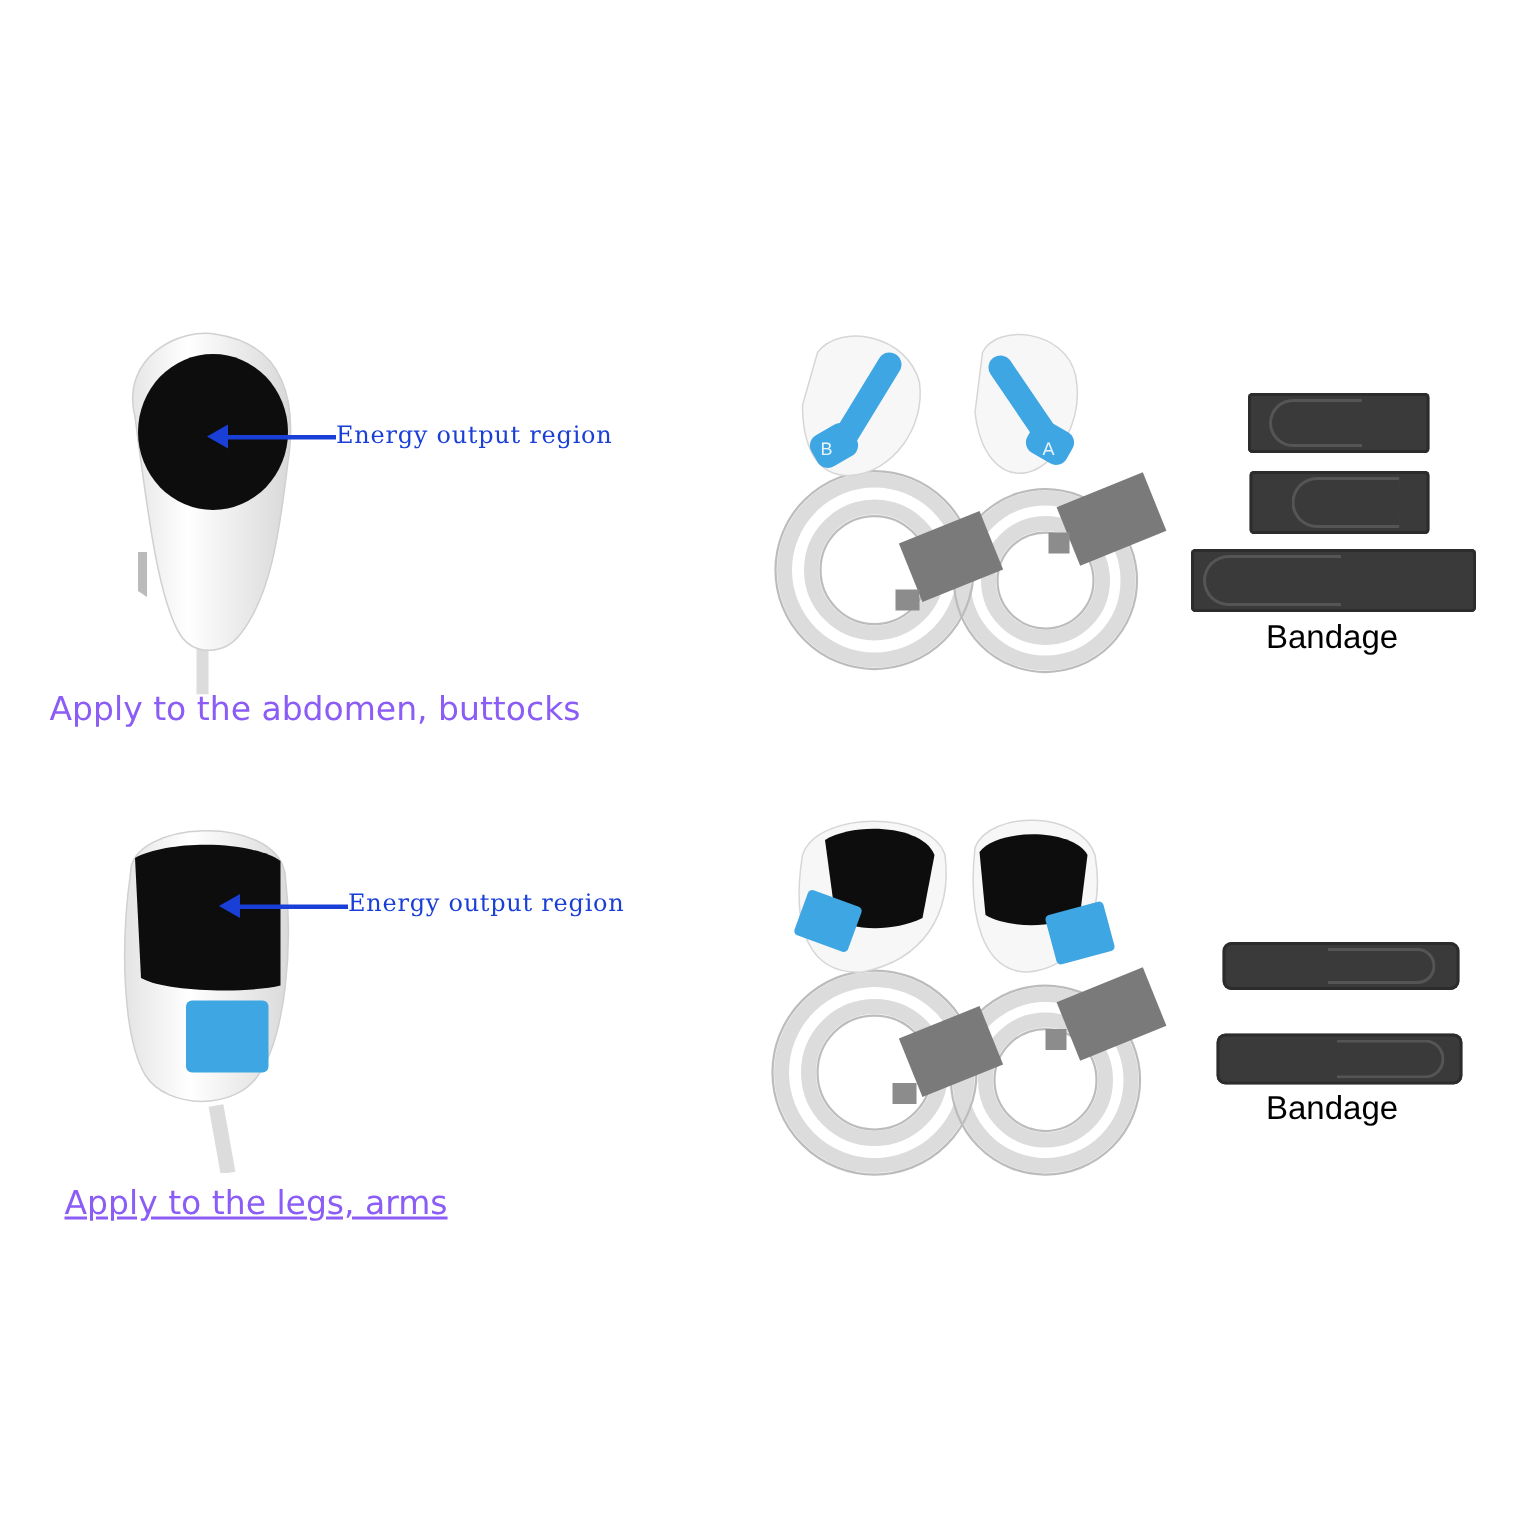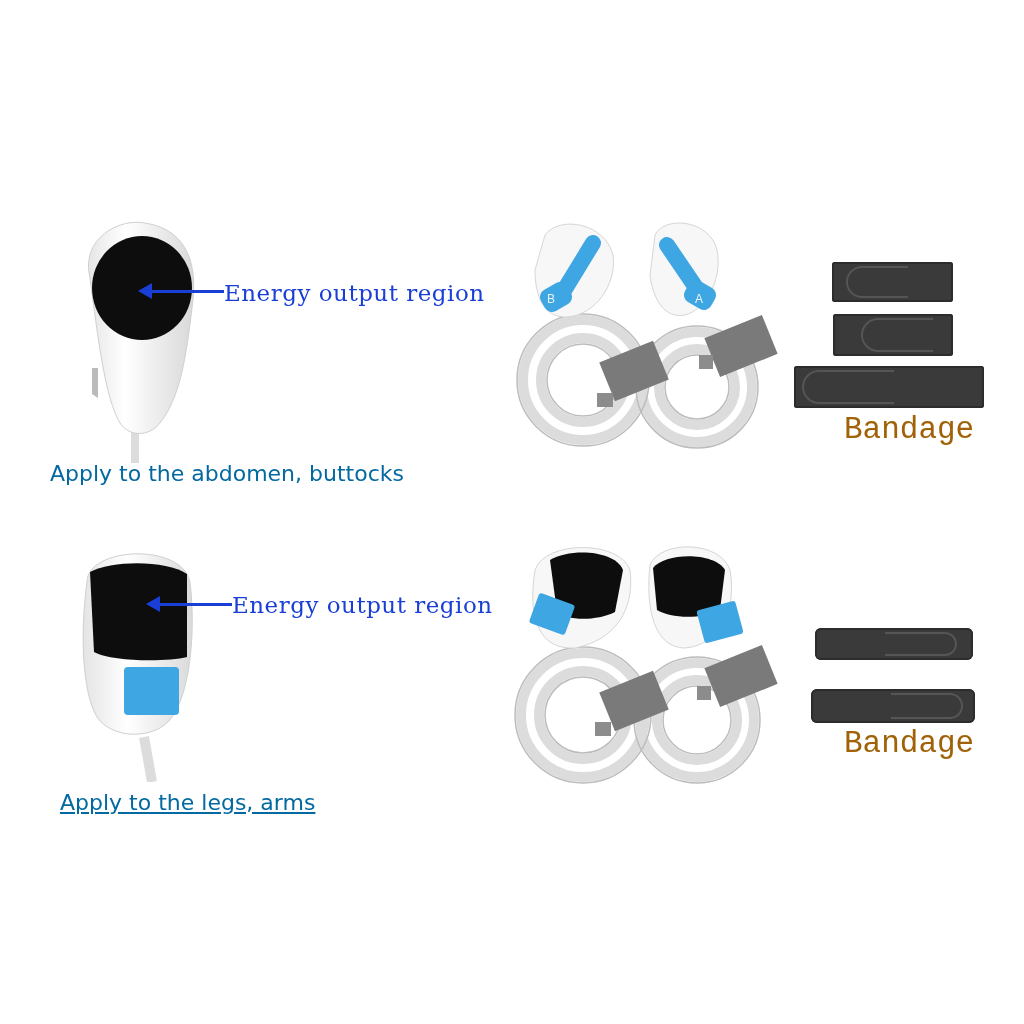--- a/index.html
+++ b/index.html
@@ -1,20 +1,20 @@
 <!DOCTYPE html>
 <html><head>
 <meta charset="utf-8">
 <style>
   html,body{margin:0;padding:0;}
   body{width:1024px;height:1024px;background:#ffffff;position:relative;overflow:hidden;font-family:"Liberation Sans",sans-serif;}
   .abs{position:absolute;}
-  .label-blue{color:#1a3fd6;font-family:"DejaVu Serif","Liberation Serif",serif;font-size:23px;white-space:nowrap;letter-spacing:0.5px;}
-  .caption{color:#0369a1;font-family:"DejaVu Sans","Liberation Sans",sans-serif;font-size:22px;white-space:nowrap;margin-left:17px;}
-  .bandage-label{color:#a16207;font-family:Liberation Mono, monospace;font-size:31px;white-space:nowrap;}
+  .label-blue{color:#1a3fd6;font-family:"DejaVu Serif","Liberation Serif",serif;font-size:16px;white-space:nowrap;letter-spacing:0.5px;}
+  .caption{color:#8b5cf6;font-family:"DejaVu Sans","Liberation Sans",sans-serif;font-size:22px;white-space:nowrap;}
+  .bandage-label{color:#000000;font-family:Liberation Sans, sans-serif;font-size:22px;white-space:nowrap;}
   .arrow-line{height:3px;background:#1a3fd6;}
   .arrow-head{width:0;height:0;border-top:8px solid transparent;border-bottom:8px solid transparent;border-right:14px solid #1a3fd6;}
   .strap{background:#3a3a3a;border-radius:3px;box-shadow:inset 0 0 0 2px #2c2c2c;}
   .strap .loop{position:absolute;top:4px;bottom:4px;border:2px solid #555;border-radius:20px 0 0 20px;border-right:none;}
 </style>
 </head>
 <body>
 
 <div>
 

